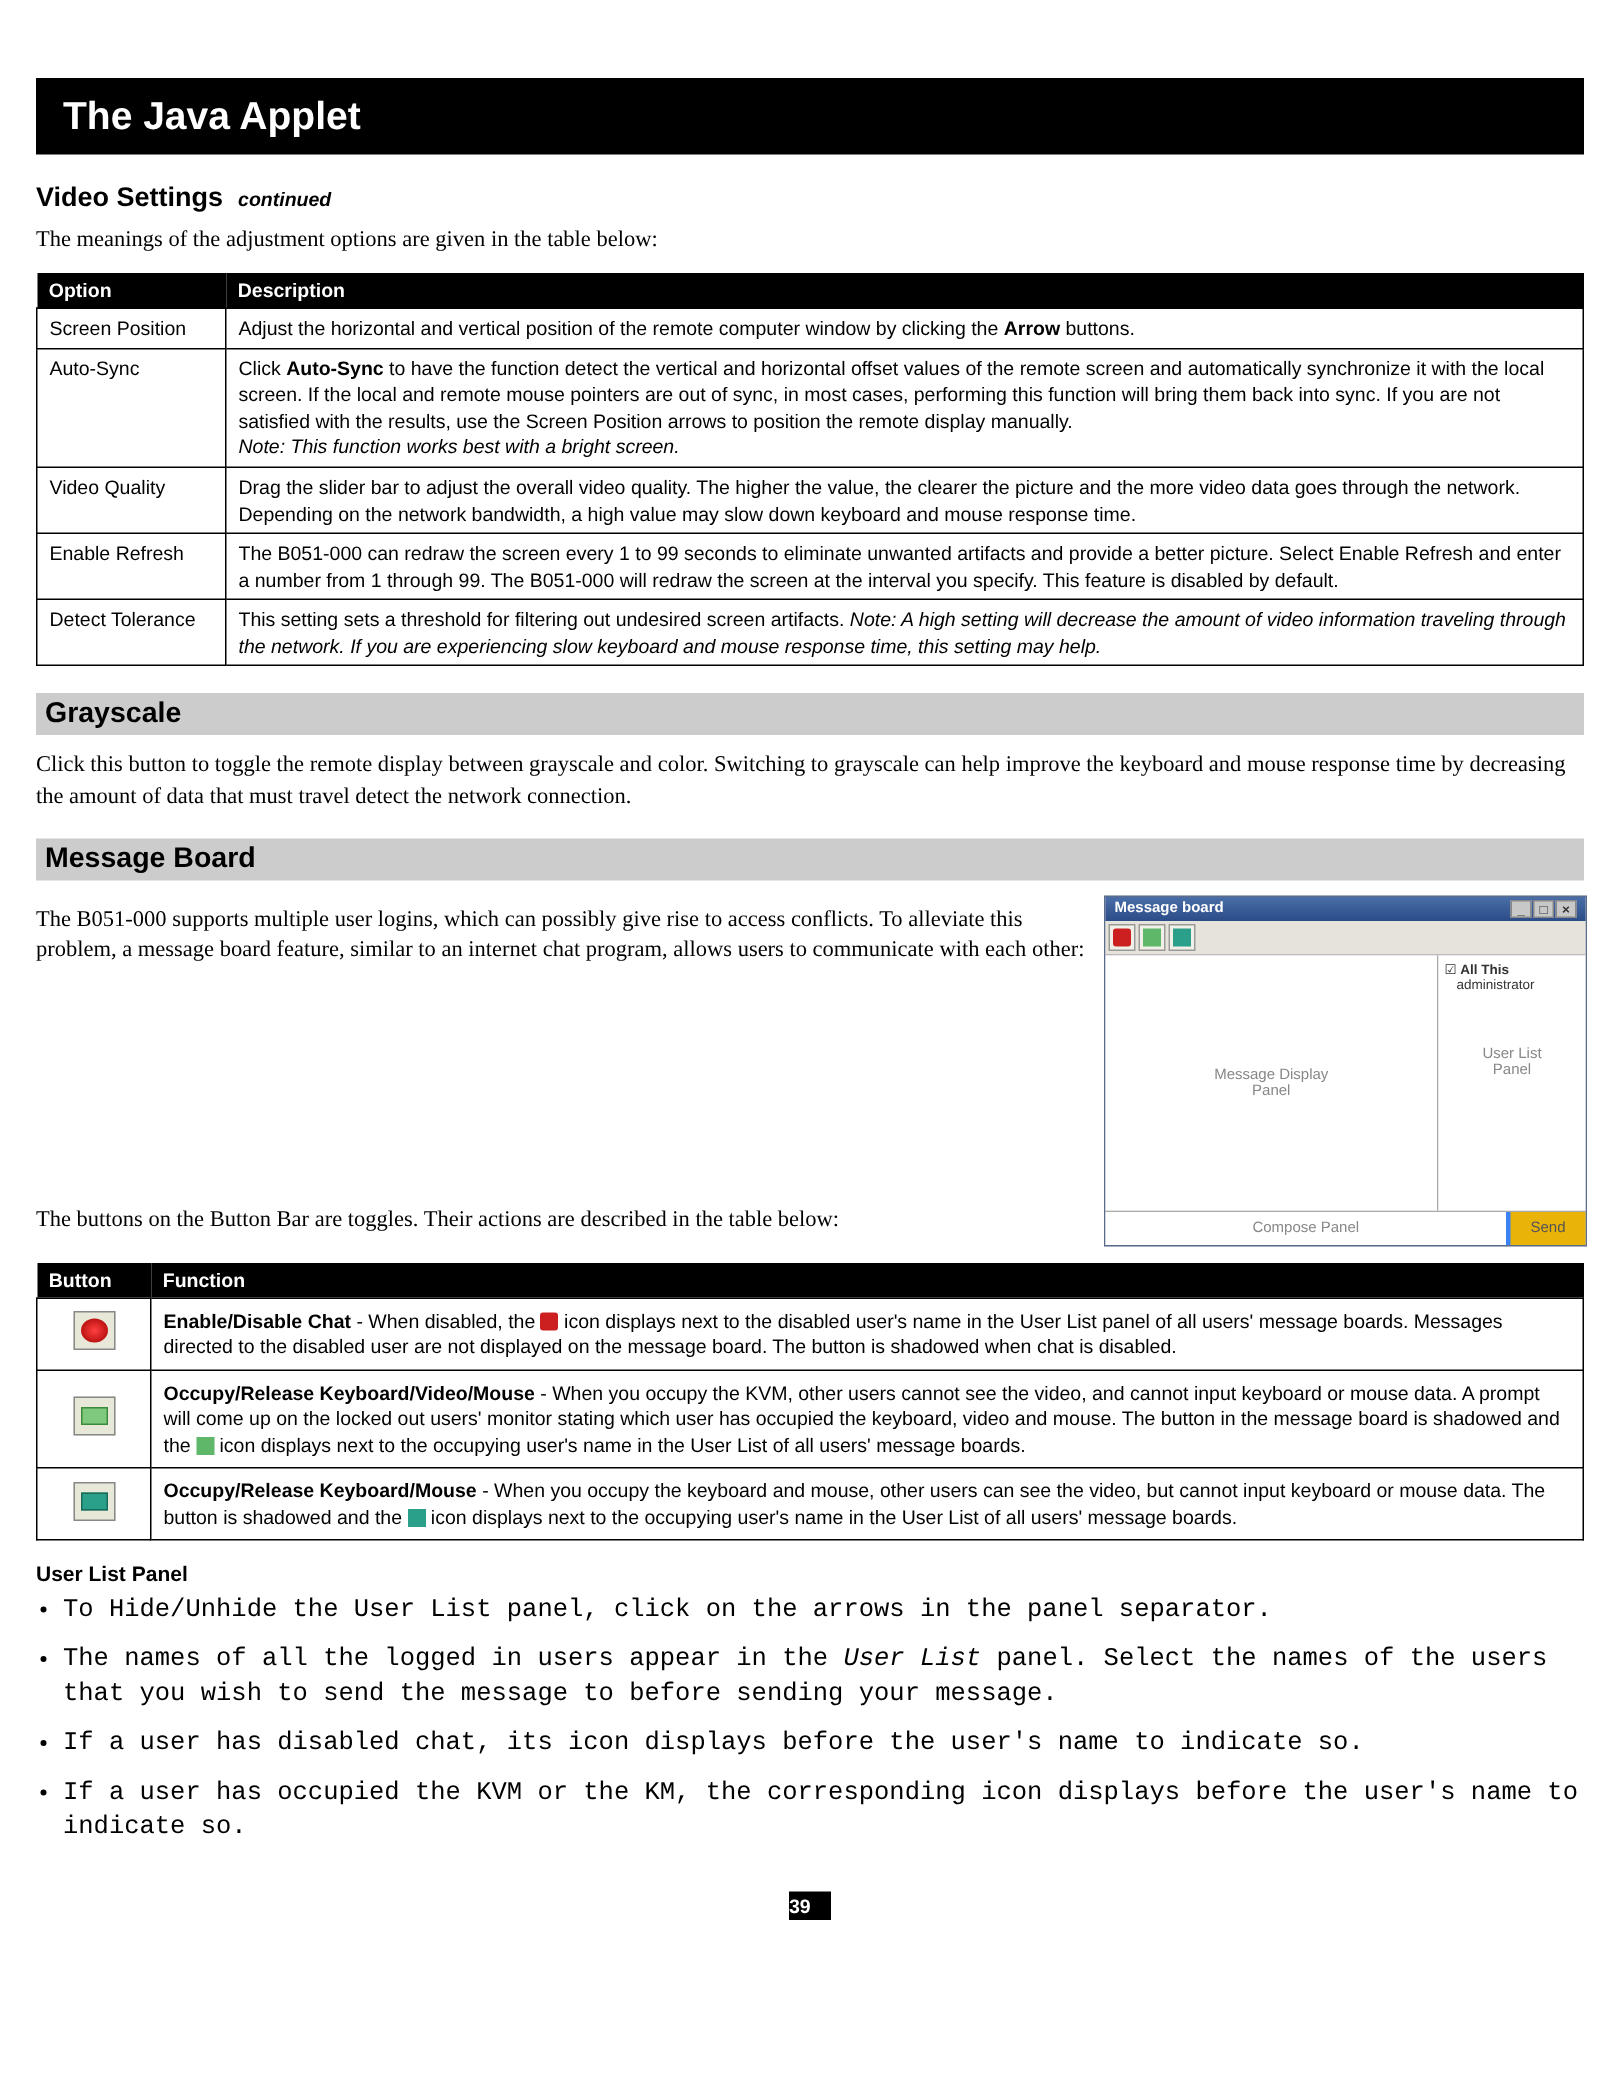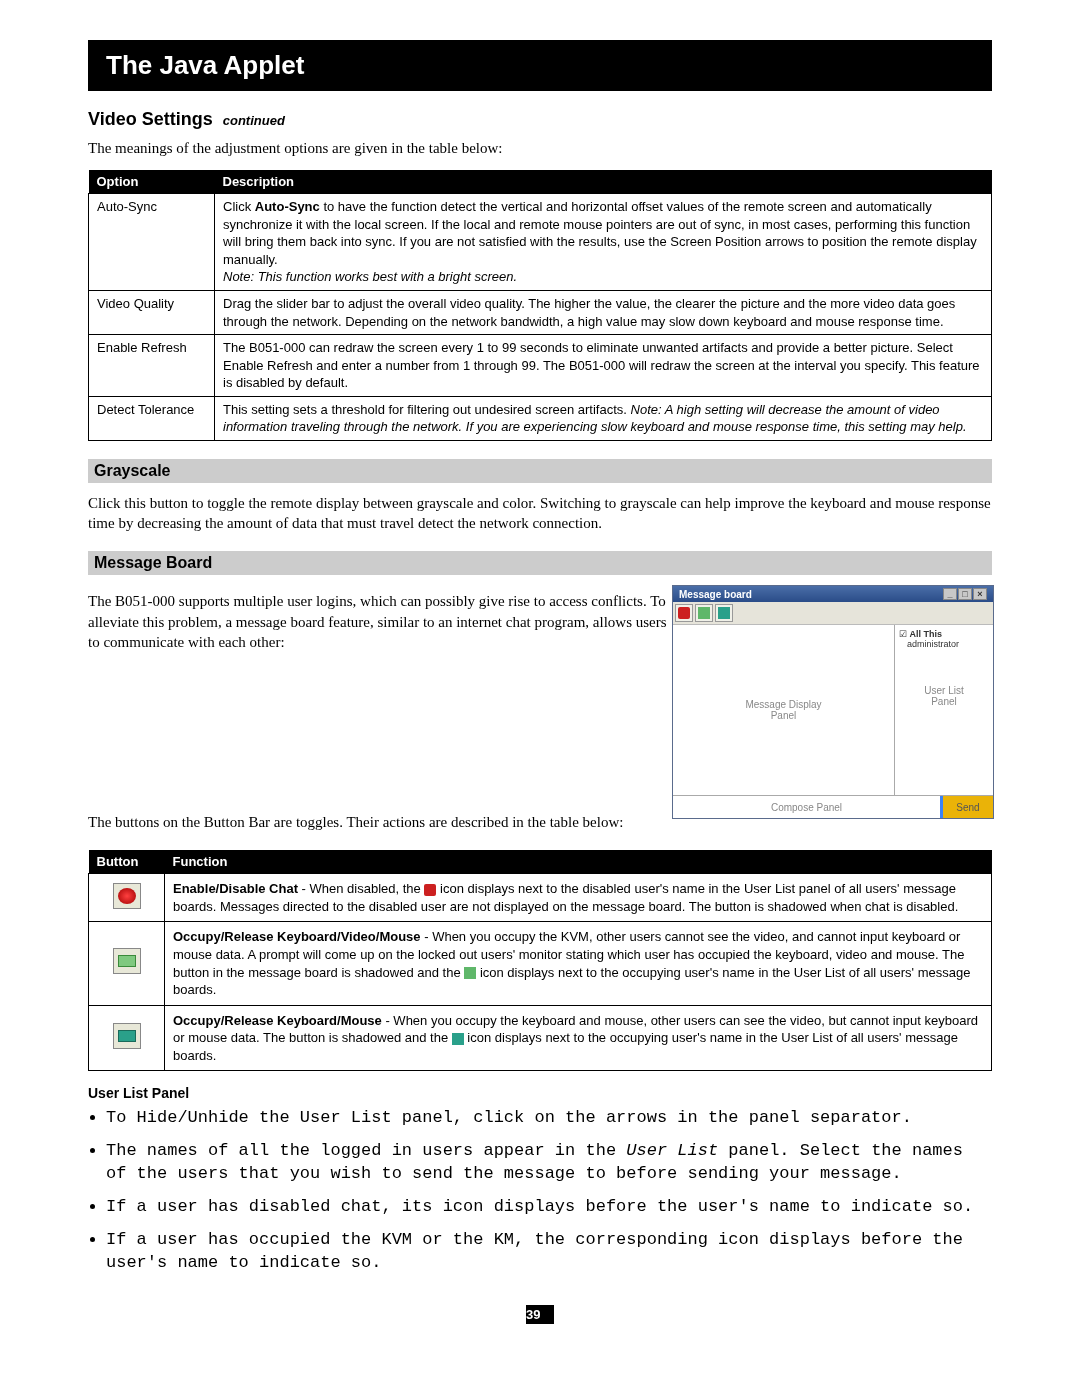--- a/index.html
+++ b/index.html
@@ -4,22 +4,22 @@
 <style>
   body {
     margin: 0;
     font-family: Arial, Helvetica, sans-serif;
     font-size: 13px;
     background: #fff;
     color: #000;
   }
   .page {
     width: 1080px;
-    margin: 0 auto;
-    padding: 40px 88px;
+    margin: 12px auto;
+    padding: 40px 24px;
     box-sizing: border-box;
   }
   .black-header {
     background: #000;
     color: #fff;
     font-size: 26px;
     font-weight: bold;
     padding: 10px 18px;
     margin-bottom: 18px;
   }
@@ -29,21 +29,21 @@
     margin: 0 0 8px 0;
   }
   .subhead .cont {
     font-size: 13px;
     font-weight: bold;
     font-style: italic;
   }
   .gray-head {
     background: #ccc;
     font-weight: bold;
-    font-size: 16px;
+    font-size: 19px;
     padding: 3px 6px;
     margin-top: 18px;
     margin-bottom: 10px;
   }
   p { margin: 6px 0 12px 0; line-height: 1.35; font-family: "Times New Roman", serif; font-size: 15px; }
   table.opt {
     border-collapse: collapse;
     width: 100%;
     font-family: Arial, Helvetica, sans-serif;
     font-size: 13px;
@@ -253,20 +253,26 @@
     &nbsp;<span class="cont">continued</span>
   </div>
 
   <p>The meanings of the adjustment options are given in the table below:</p>
 
   <table class="opt">
     <tbody>
         <tr>
       <th style="width:110px">Option</th>
       <th>Description</th>
+    </tr>
+    <tr>
+      <td>Screen Position</td>
+      <td>
+        <span>Adjust the horizontal and vertical position of the remote computer window by clicking the </span><span class="b">Arrow</span><span> buttons.</span>
+      </td>
     </tr>
     <tr>
       <td>Auto-Sync</td>
       <td>
         <span>Click </span><span class="b">Auto-Sync</span><span> to have the function detect the vertical and horizontal offset values of the remote screen and automatically synchronize it with the local screen. If the local and remote mouse pointers are out of sync, in most cases, performing this function will bring them back into sync. If you are not satisfied with the results, use the Screen Position arrows to position the remote display manually.</span><br>
         <span class="note-italic">Note: This function works best with a bright screen.</span>
       </td>
     </tr>
     <tr>
       <td>Video Quality</td>

